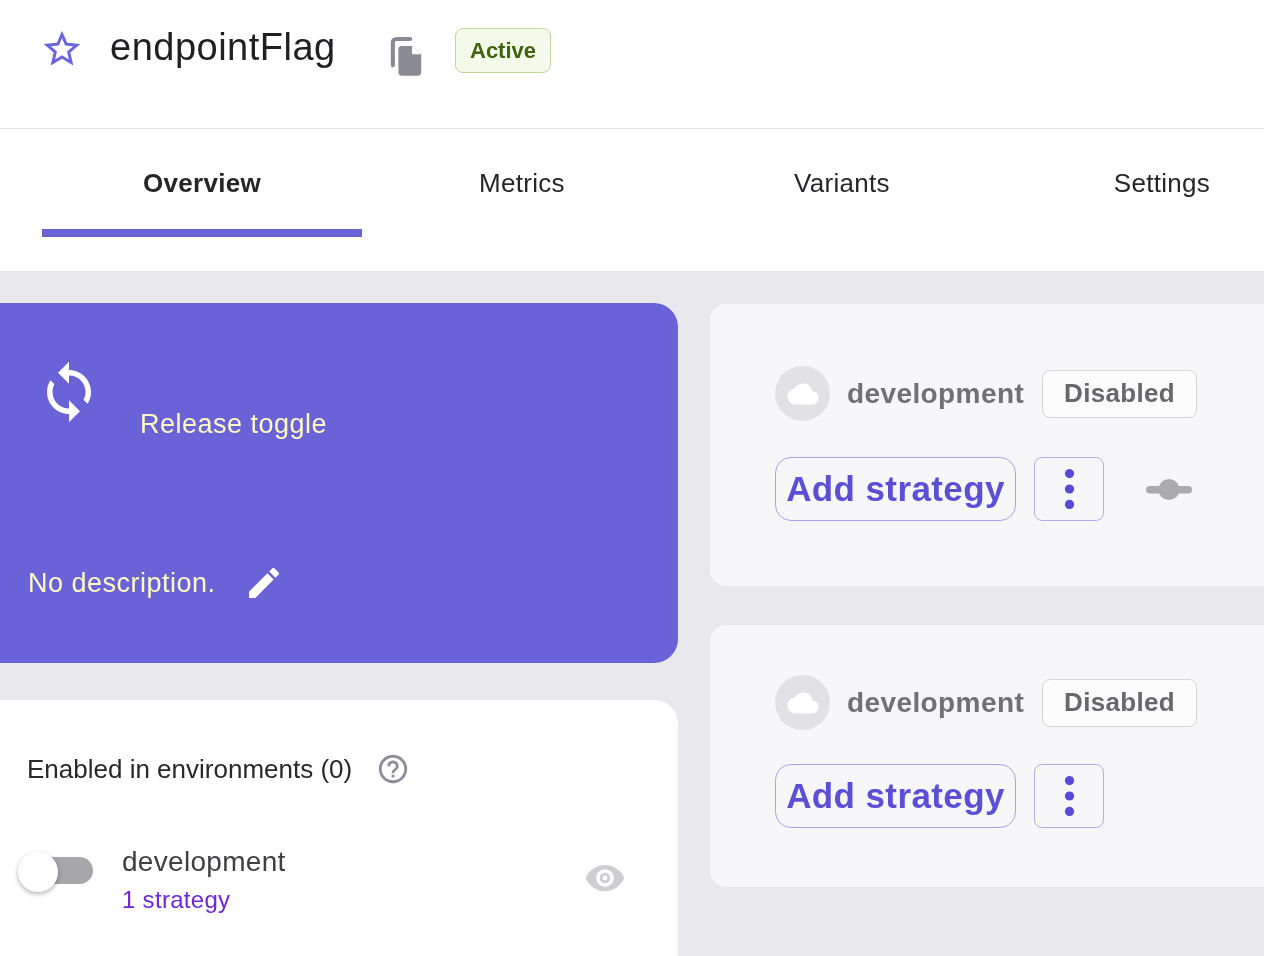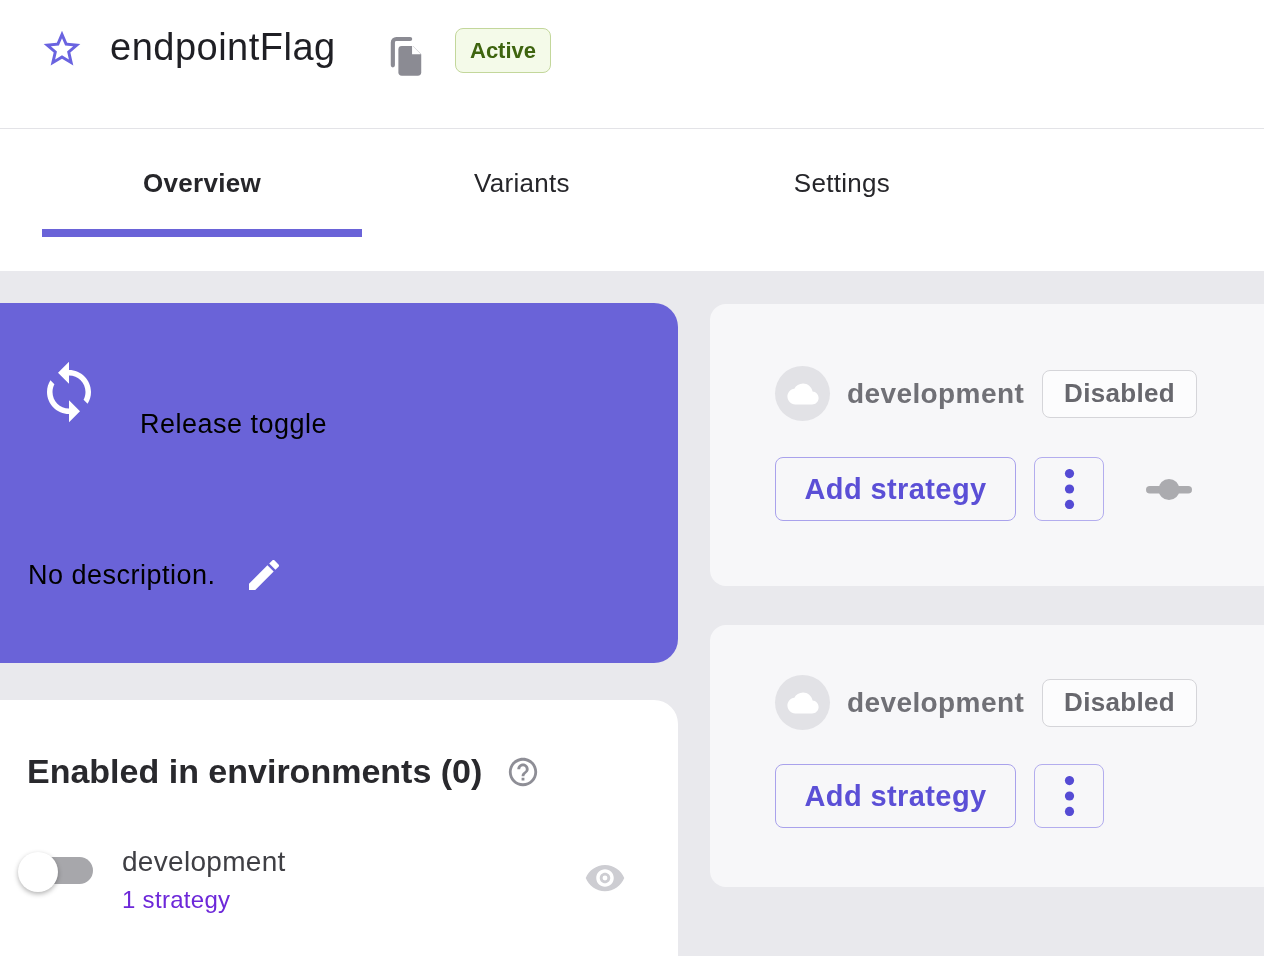--- a/index.html
+++ b/index.html
@@ -40,36 +40,36 @@
   .tab-indicator {
     position:absolute; bottom:0; left:0; width:100%; height:8px; background:#6a63d8;
   }
 
   
   .content { position:absolute; top:271px; left:0; width:1264px; height:685px; background:#e9e9ed; }
 
   
   .info-card {
     position:absolute; left:0; top:32px; width:678px; height:360px;
-    background:#6a63d8; border-radius:0 24px 24px 0; color:#000000;
+    background:#6a63d8; border-radius:0 24px 24px 0; color:#fef9c3;
   }
   .sync-icon { position:absolute; left:36px; top:56px; width:66px; height:66px; }
   .info-type { position:absolute; left:140px; top:106px; font-size:27px; letter-spacing:0.5px; }
   .info-project { position:absolute; left:28px; top:182px; font-size:27px; letter-spacing:0.5px; }
-  .info-desc-row { position:absolute; left:28px; top:252px; display:flex; align-items:center;text-align:center; }
+  .info-desc-row { position:absolute; left:28px; top:260px; display:flex; align-items:center;text-align:center; }
   .info-desc { font-size:27px; letter-spacing:0.5px; }
   .edit-btn { width:40px; height:40px; margin-left:28px; cursor:pointer; }
 
   
   .enabled-card {
     position:absolute; left:0; top:429px; width:678px; height:300px;
     background:#ffffff; border-radius:0 24px 0 0;
   }
   .enabled-heading-row { position:absolute; left:27px; top:52px; display:flex; align-items:center; }
-  .enabled-heading { font-size:34px; font-weight:bold; color:#29292d; }
+  .enabled-heading { font-size:26px; font-weight:normal; color:#29292d; }
   .help-btn { width:34px; height:34px; margin-left:24px; cursor:pointer; }
   .env-row { position:absolute; left:18px; top:146px; display:flex; align-items:flex-start; }
   .switch { position:relative; width:76px; height:48px; cursor:pointer; }
   .switch-track {
     position:absolute; left:12px; top:11px; width:63px; height:27px;
     border-radius:14px; background:#a7a7ab;
   }
   .switch-thumb {
     position:absolute; left:0px; top:6px; width:40px; height:40px; border-radius:50%;
     background:#ffffff; box-shadow:0 2px 5px rgba(0,0,0,0.3);
@@ -97,21 +97,21 @@
   .disabled-badge {
     margin-left:18px; height:48px; padding:0 21px; display:flex; align-items:center;
     background:#fcfcfd; border:1.5px solid #d5d5d9; border-radius:8px;
     font-size:26px; font-weight:bold; color:#67676d; letter-spacing:0.3px;
   }
   .env-card-actions { display:flex; align-items:center; margin-left:65px; }
   .env-card.dev  .env-card-actions { margin-top:36px; }
   .env-card.prod .env-card-actions { margin-top:34px; }
   .add-strategy-btn {
     width:241px; height:64px; background:transparent; border:1.5px solid #a9a2ec;
-    border-radius:8px; font-family:inherit; font-size:29px; font-weight:bold;
+    border-radius:16px; font-family:inherit; font-size:35px; font-weight:bold;
     color:#5b4fd6; cursor:pointer; letter-spacing:0.4px;
   }
   .kebab-btn {
     width:70px; height:64px; margin-left:18px; background:transparent;
     border:1.5px solid #b3adee; border-radius:8px; cursor:pointer;
     display:flex; align-items:center; justify-content:center;
   }
   .slider-icon { width:46px; height:25px; margin-left:42px; cursor:pointer; }
 </style>
 </head>
@@ -136,20 +136,23 @@
     <span class="active-badge">Active</span>
   </header>
 
   <nav class="tabbar">
     <div class="tabs">
       <div class="tab active">
         <span>Overview</span>
         <span class="tab-indicator"></span>
       </div>
       <div class="tab">
+        <span>Metrics</span>
+      </div>
+      <div class="tab">
         <span>Variants</span>
       </div>
       <div class="tab">
         <span>Settings</span>
       </div>
     </div>
   </nav>
 
   <main class="content">
 

